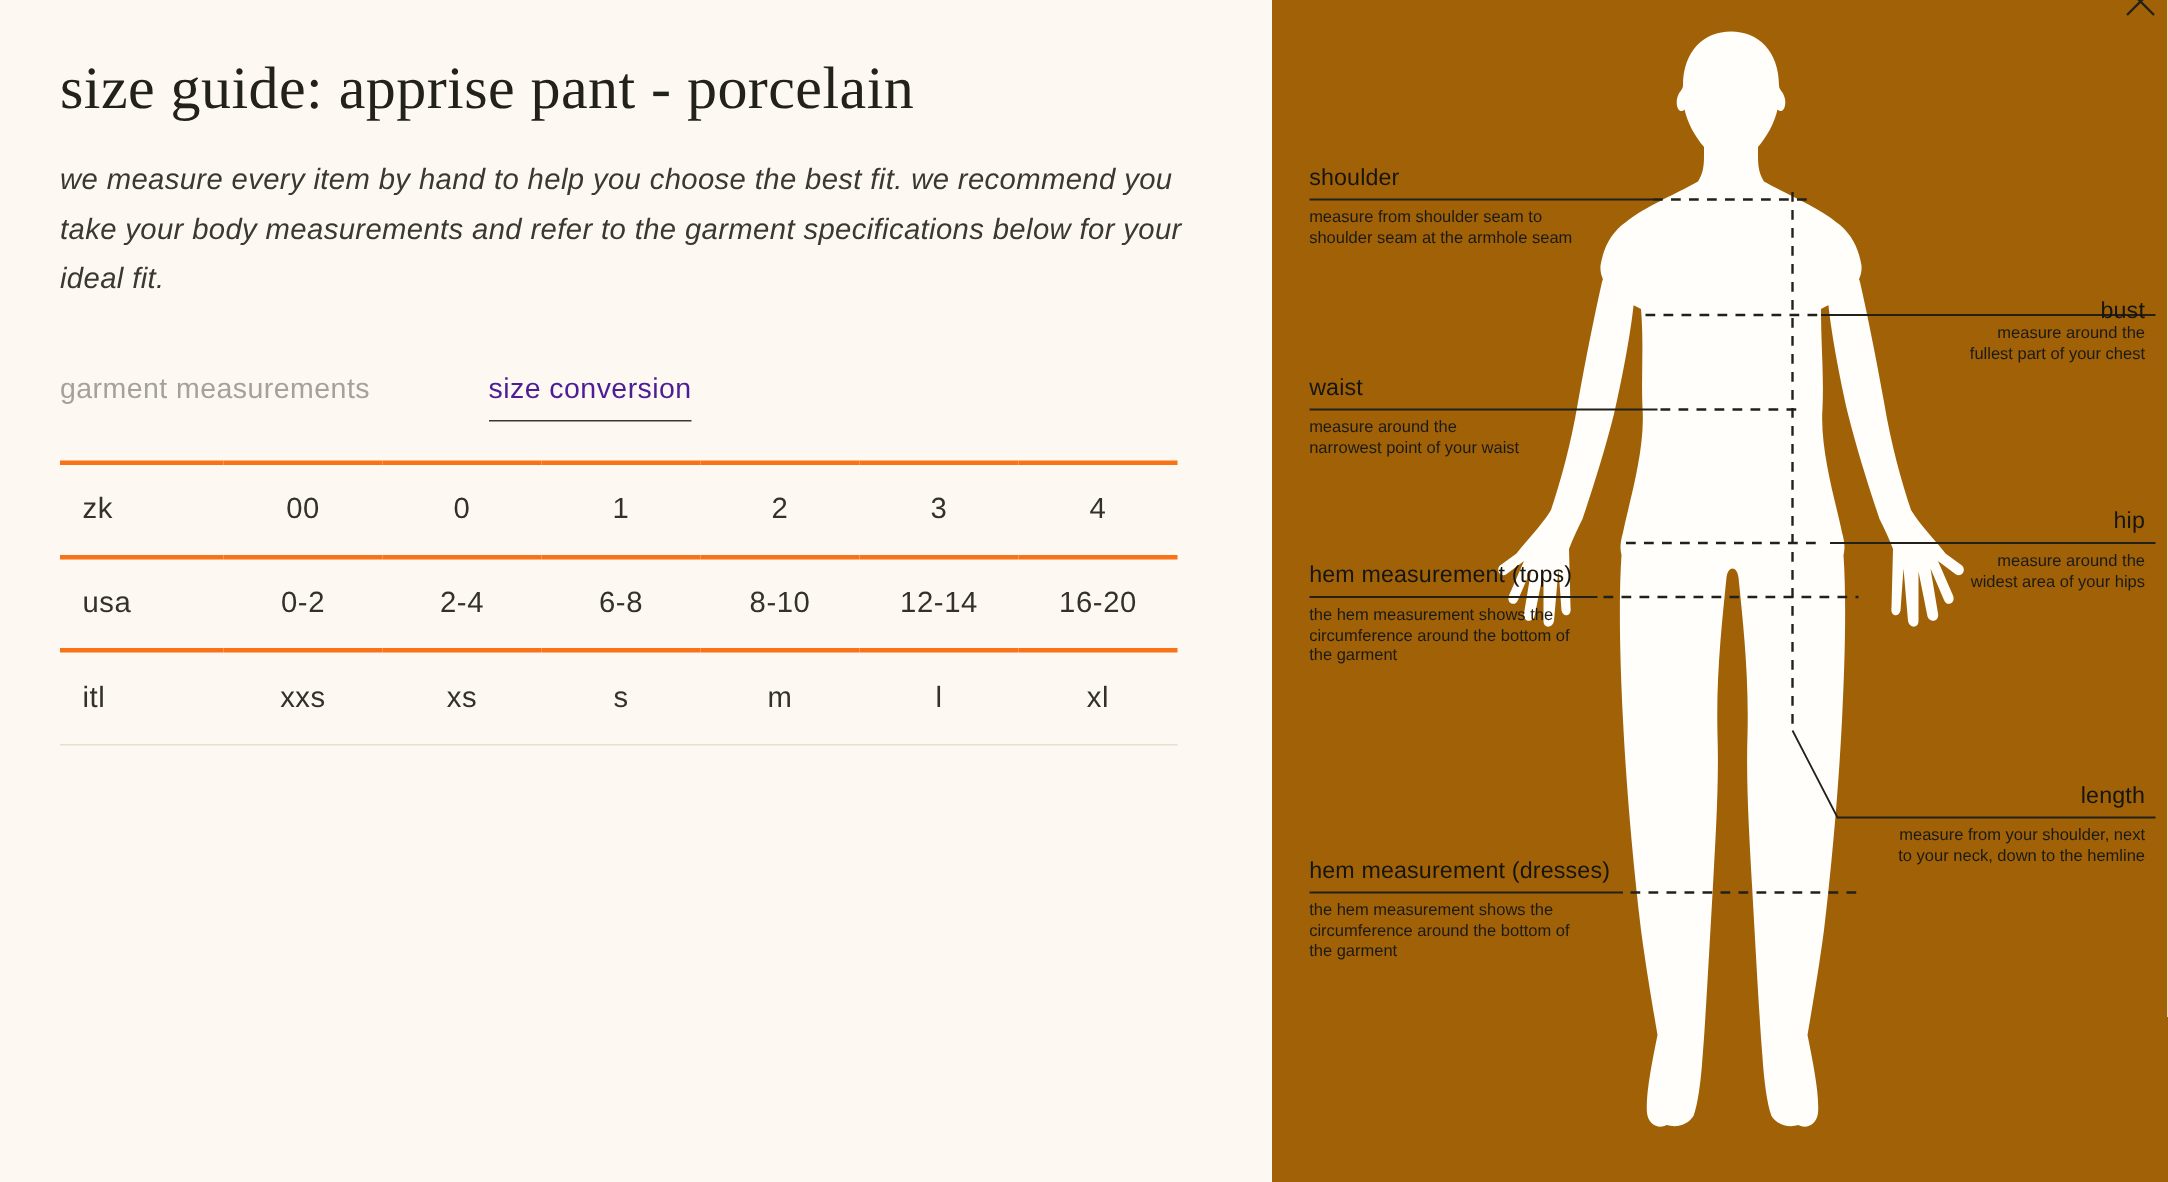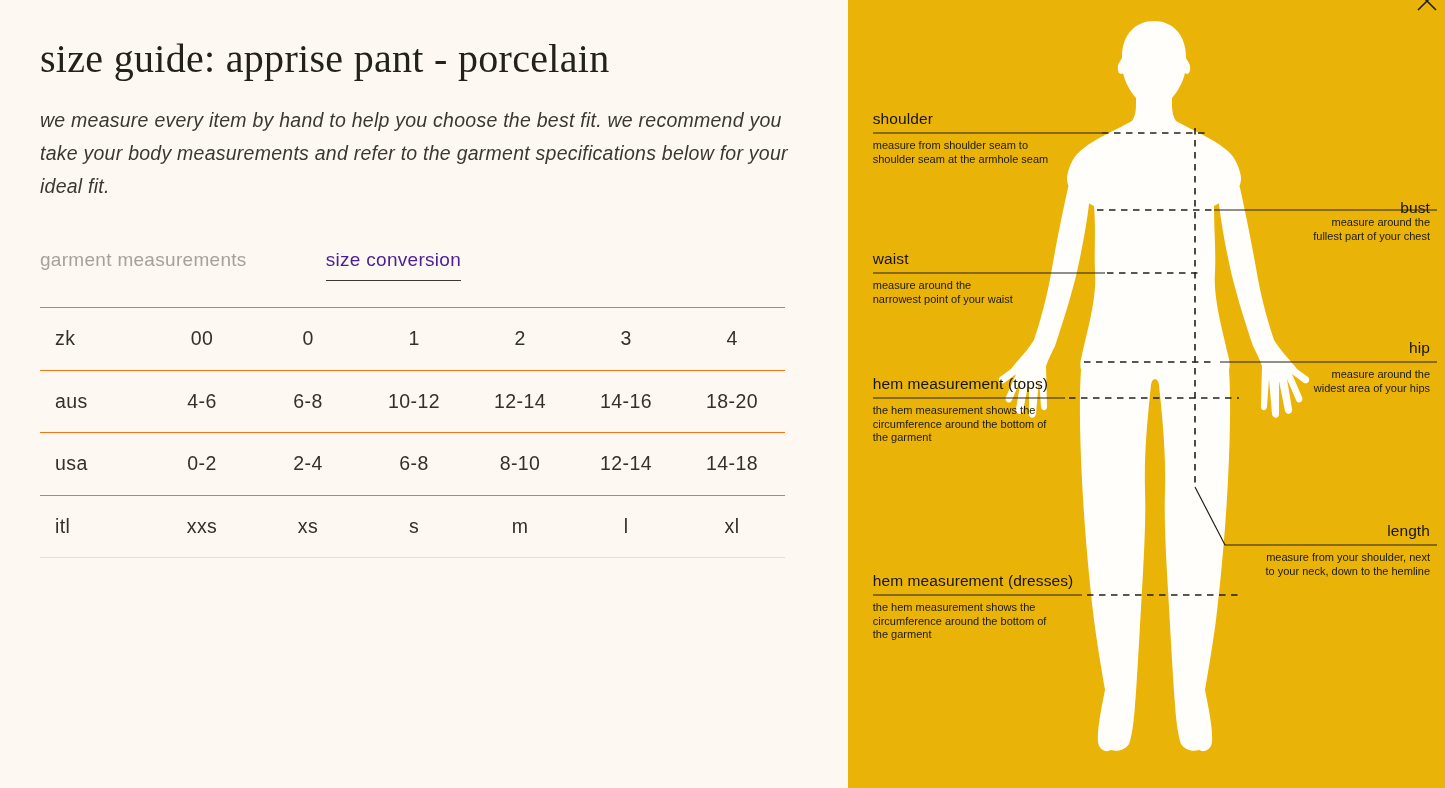--- a/index.html
+++ b/index.html
@@ -27,29 +27,29 @@
   }
   .tab-bar { display:flex; gap:65px; margin-top:46px; font-size:19px; letter-spacing:0.3px; }
   .tab { color:#a5a19b; padding-bottom:9px; cursor:pointer; }
   .tab.active { color:#4c1d95; border-bottom:1.5px solid #3b3933;margin-left:14px; }
 
   table.size-table {
     width:745px; border-collapse:collapse; margin-top:26px;
     font-size:19.5px; letter-spacing:0.4px; color:#33312b;
   }
   .size-table td {
-    border-top:1px solid #f97316; height:62.5px;
+    border-top:3px solid #f97316; height:62.5px;
     text-align:center; font-weight:400; width:106px;
   }
   .size-table tr:last-child td { border-bottom:1px solid #e6dfcd; }
   .size-table td.row-label { text-align:left; padding-left:15px; width:109px; }
 
   
   .right-panel {
-    width:692px; height:788px; background:#eab308;
+    width:692px; height:788px; background:#a16207;
     position:relative; overflow:hidden;
   }
   .diagram-svg { position:absolute; left:0; top:0; }
   .silhouette { fill:#fffefa; }
   .pointer-line { stroke:#22201b; stroke-width:1.2; fill:none; }
   .dashed-line { stroke:#22201b; stroke-width:1.6; fill:none; stroke-dasharray:6.5 5.5; }
 
   .dlabel-title {
     position:absolute; font-size:15.5px; color:#16150f;
     letter-spacing:0.1px; line-height:19px; white-space:nowrap;
@@ -86,36 +86,27 @@
           <tr>
             <td class="row-label">zk</td>
             <td>00</td>
             <td>0</td>
             <td>1</td>
             <td>2</td>
             <td>3</td>
             <td>4</td>
           </tr>
           <tr>
-            <td class="row-label">aus</td>
-            <td>4-6</td>
-            <td>6-8</td>
-            <td>10-12</td>
-            <td>12-14</td>
-            <td>14-16</td>
-            <td>18-20</td>
-          </tr>
-          <tr>
             <td class="row-label">usa</td>
             <td>0-2</td>
             <td>2-4</td>
             <td>6-8</td>
             <td>8-10</td>
             <td>12-14</td>
-            <td>14-18</td>
+            <td>16-20</td>
           </tr>
           <tr>
             <td class="row-label">itl</td>
             <td>xxs</td>
             <td>xs</td>
             <td>s</td>
             <td>m</td>
             <td>l</td>
             <td>xl</td>
           </tr>

